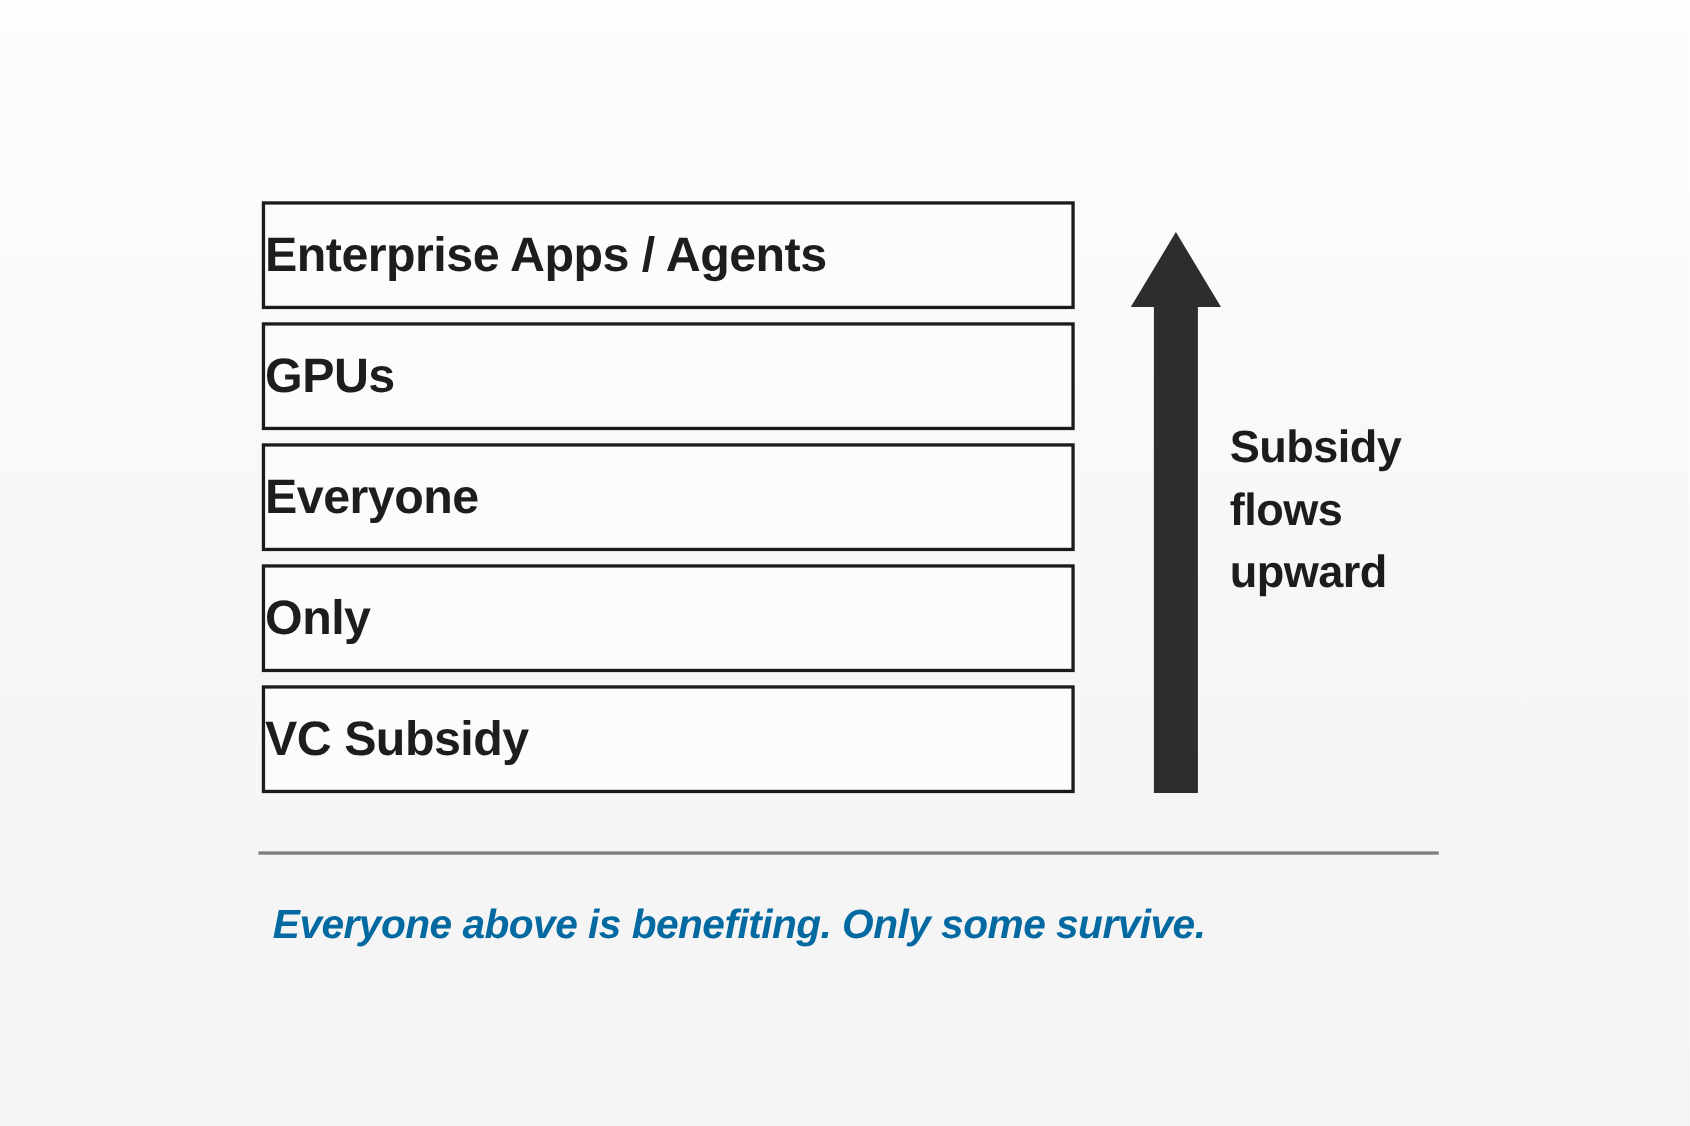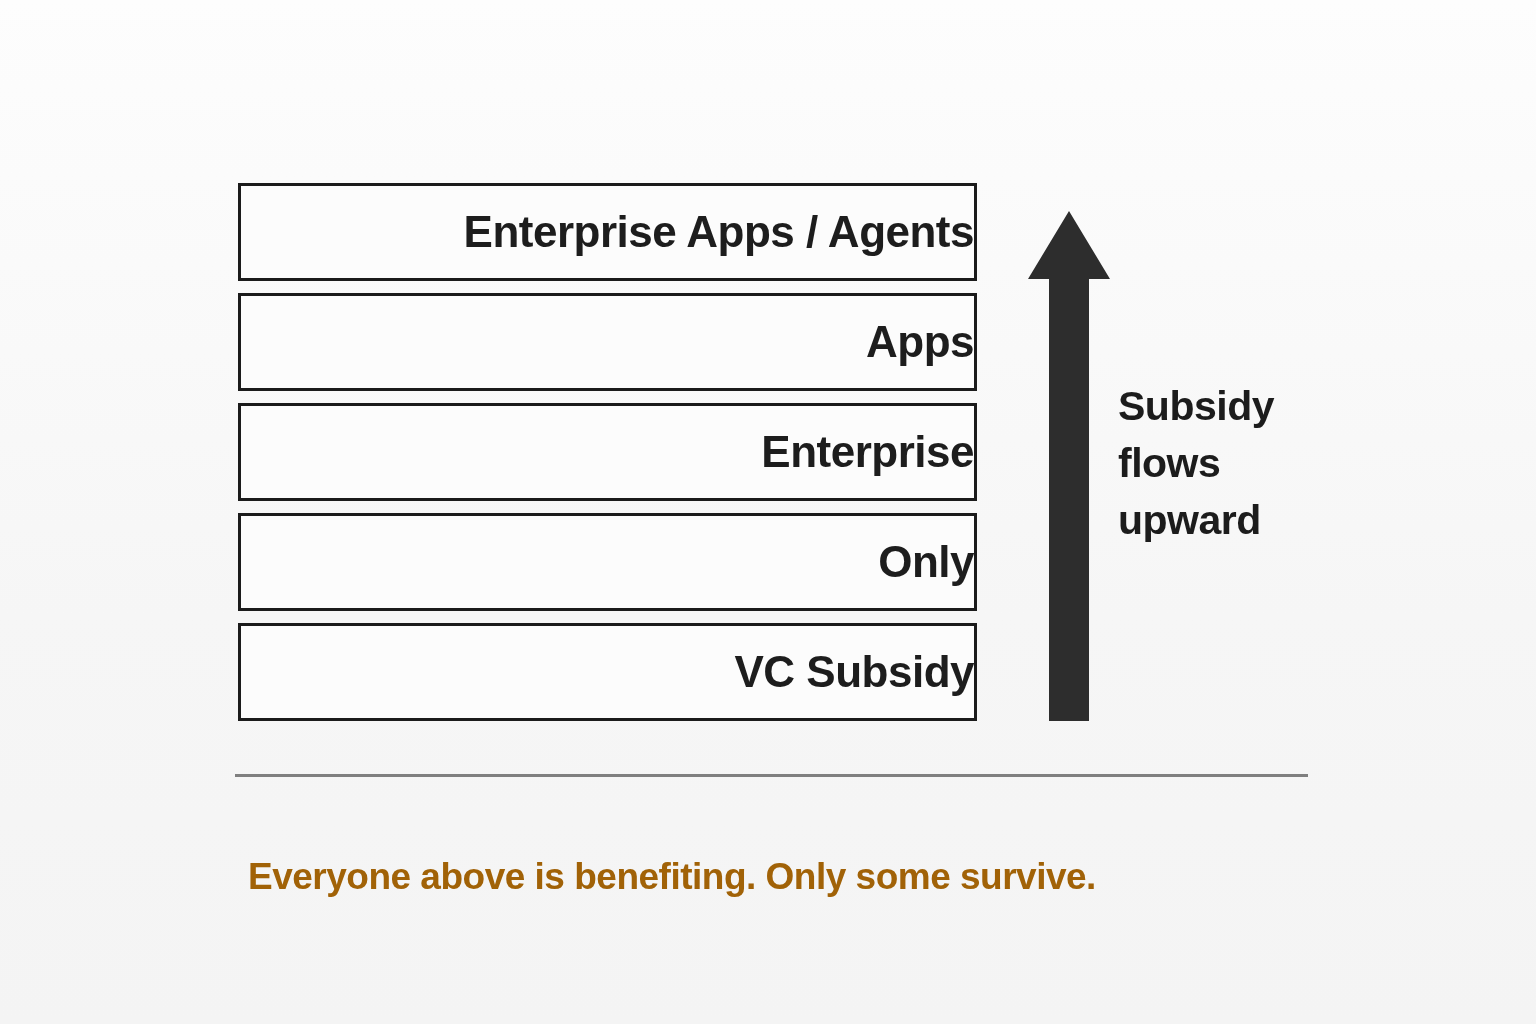--- a/index.html
+++ b/index.html
@@ -26,21 +26,21 @@
   }
   .layer-box {
     box-sizing: border-box;
     width: 739px;
     height: 98px;
     margin-bottom: 12px;
     border: 3px solid #1b1b1b;
     background: #fcfcfc;
     display: flex;
     align-items: center;
-    justify-content: flex-end;
+    justify-content: flex-start;
     font-size: 44px;
     font-weight: 700;
     color: #1d1d1d;
     letter-spacing: -0.5px;
   }
   .layer-box:last-child {
     margin-bottom: 0;
   }
   .arrow-svg {
     position: absolute;
@@ -64,42 +64,43 @@
     position: absolute;
     left: 235px;
     top: 774px;
     width: 1073px;
     height: 3px;
     background: #7f7f7f;
   }
   .caption {
     position: absolute;
     left: 248px;
-    top: 856px;
+    top: 820px;
     font-size: 37px;
     font-weight: 700;
-    color: #a16207;
+    font-style: italic;
+    color: #0369a1;
     letter-spacing: -0.5px;
     white-space: nowrap;
   }
 </style>
 </head>
 <body>
 
 <div class="canvas">
 
   <div class="stack">
     <div class="layer-box">
       <span>Enterprise Apps / Agents</span>
     </div>
     <div class="layer-box">
-      <span>Apps</span>
+      <span>GPUs</span>
     </div>
     <div class="layer-box">
-      <span>Enterprise</span>
+      <span>Everyone</span>
     </div>
     <div class="layer-box">
       <span>Only</span>
     </div>
     <div class="layer-box">
       <span>VC Subsidy</span>
     </div>
   </div>
 
   <svg class="arrow-svg" viewBox="0 0 82 510" xmlns="http://www.w3.org/2000/svg" aria-hidden="true">

